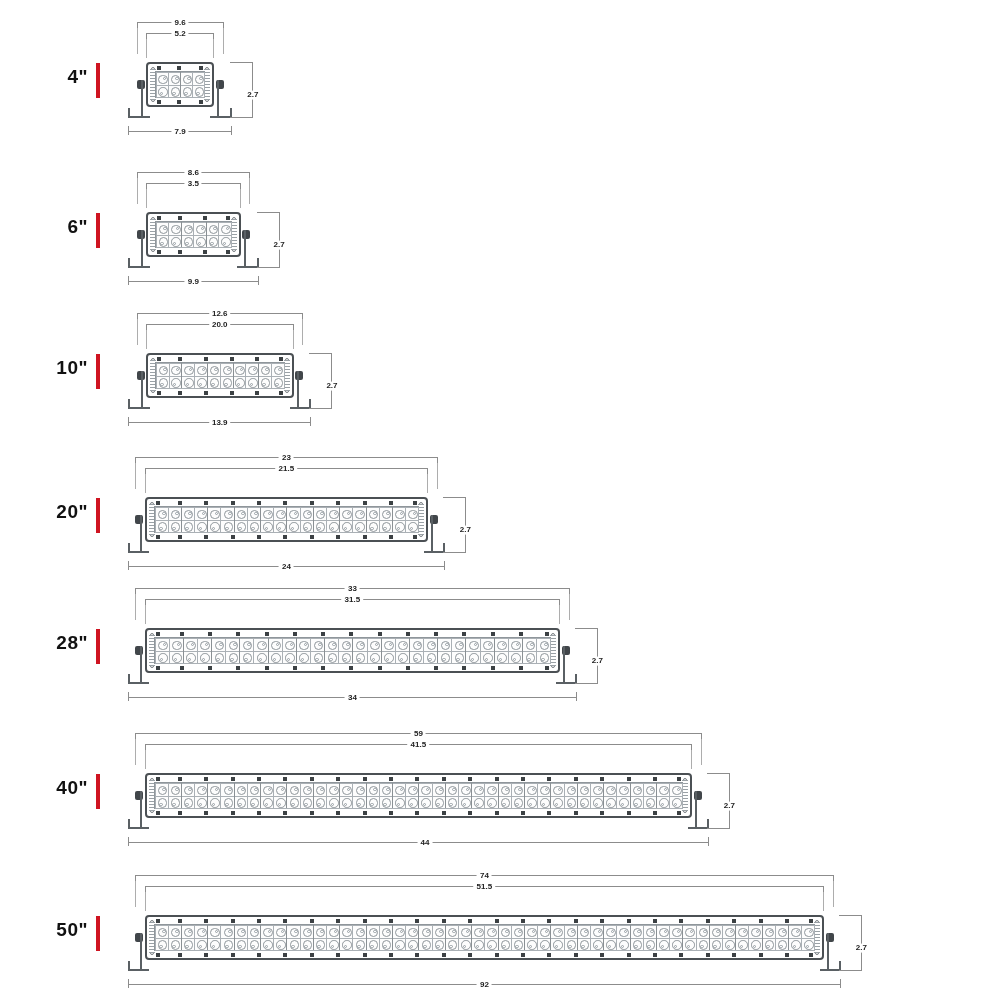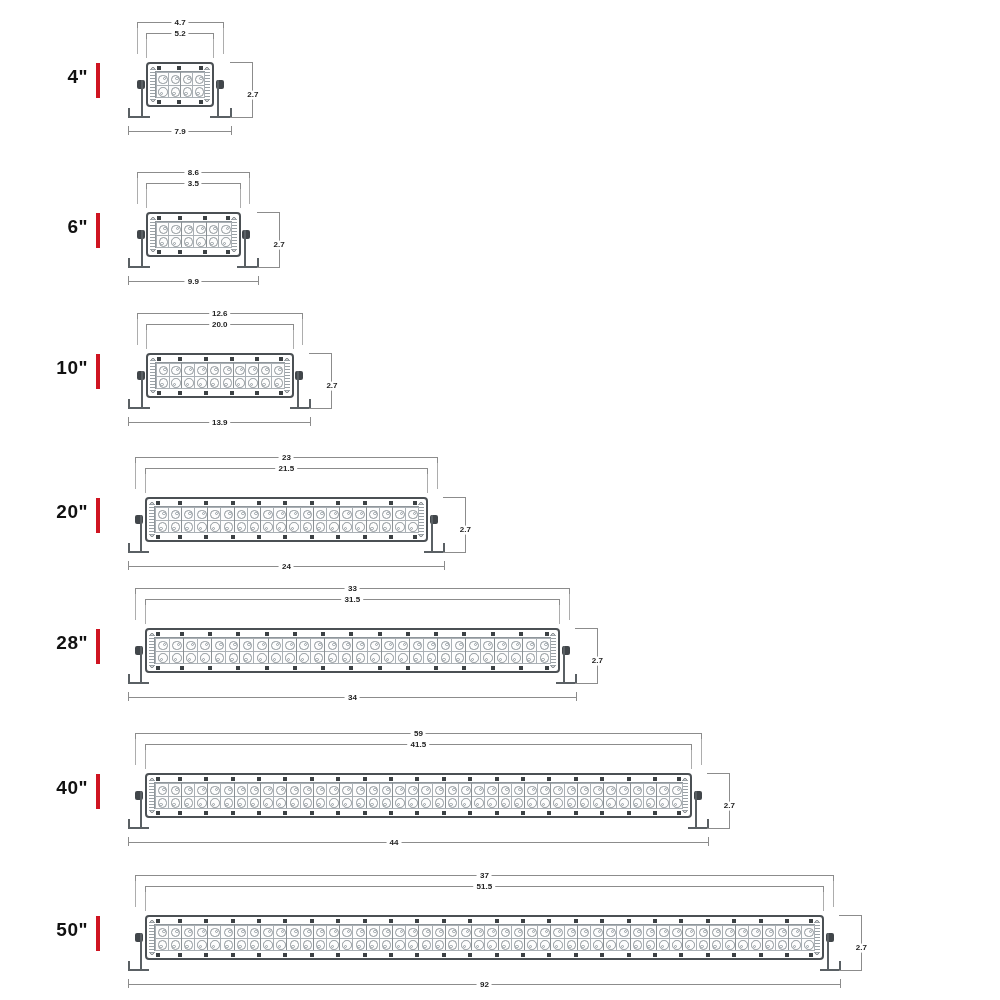--- a/index.html
+++ b/index.html
@@ -33,21 +33,21 @@
 <div id="chart">
     <div class="row" style="top: 8px;">
       <div class="size-label">4"</div>
       <div class="accent" style="background: rgb(207, 20, 33);"></div>
       <div style="position: absolute;">
         <div class="hline" style="left: 136.58px; top: 14px; width: 87.12px;"></div>
         <div class="vline" style="left: 136.58px; top: 14px; height: 6px;"></div>
         <div class="vline" style="left: 222.7px; top: 14px; height: 6px;"></div>
         <div class="ext" style="left: 136.58px; top: 20px; height: 26px;"></div>
         <div class="ext" style="left: 222.7px; top: 20px; height: 26px;"></div>
-        <div class="dim-label" style="left: 180.14px; top: 14.5px;">4.7</div>
+        <div class="dim-label" style="left: 180.14px; top: 14.5px;">9.6</div>
       </div>
       <div style="position: absolute;">
         <div class="hline" style="left: 145.82px; top: 25px; width: 68.64px;"></div>
         <div class="vline" style="left: 145.82px; top: 25px; height: 6px;"></div>
         <div class="vline" style="left: 213.46px; top: 25px; height: 6px;"></div>
         <div class="ext" style="left: 145.82px; top: 31px; height: 19px;"></div>
         <div class="ext" style="left: 213.46px; top: 31px; height: 19px;"></div>
         <div class="dim-label" style="left: 180.14px; top: 25.5px;">5.2</div>
       </div>
       <div class="housing" style="left: 145.82px; width: 68.64px;">
@@ -1587,39 +1587,39 @@
       </div>
       <div style="position: absolute;">
         <div class="bracket" style="left: 695.3px; top: 72px; width: 2px; height: 38px;"></div>
         <div class="bracket" style="left: 688.3px; top: 108px; width: 20.5px; height: 2px;"></div>
         <div class="bracket" style="left: 706.8px; top: 100px; width: 2px; height: 10px;"></div>
       </div>
       <div style="position: absolute;">
         <div class="hline" style="left: 128px; top: 123px; width: 580.8px;"></div>
         <div class="vline" style="left: 128px; top: 118px; height: 9px;"></div>
         <div class="vline" style="left: 707.8px; top: 118px; height: 9px;"></div>
-        <div class="dim-label" style="left: 394px; top: 123.5px;">44</div>
+        <div class="dim-label" style="left: 425px; top: 123.5px;">44</div>
       </div>
       <div style="position: absolute;">
         <div class="vline" style="left: 728.8px; top: 54px; height: 56px;"></div>
         <div class="hline" style="left: 706.8px; top: 54px; width: 22px;"></div>
         <div class="hline" style="left: 706.8px; top: 109px; width: 22px;"></div>
         <div class="dim-label" style="left: 729.3px; top: 87px;">2.7</div>
       </div>
     </div>
     <div class="row" style="top: 861px;">
       <div class="size-label">50"</div>
       <div class="accent" style="background: rgb(207, 20, 33);"></div>
       <div style="position: absolute;">
         <div class="hline" style="left: 134.6px; top: 14px; width: 699.6px;"></div>
         <div class="vline" style="left: 134.6px; top: 14px; height: 6px;"></div>
         <div class="vline" style="left: 833.2px; top: 14px; height: 6px;"></div>
         <div class="ext" style="left: 134.6px; top: 20px; height: 26px;"></div>
         <div class="ext" style="left: 833.2px; top: 20px; height: 26px;"></div>
-        <div class="dim-label" style="left: 484.4px; top: 14.5px;">37</div>
+        <div class="dim-label" style="left: 484.4px; top: 14.5px;">74</div>
       </div>
       <div style="position: absolute;">
         <div class="hline" style="left: 144.5px; top: 25px; width: 679.8px;"></div>
         <div class="vline" style="left: 144.5px; top: 25px; height: 6px;"></div>
         <div class="vline" style="left: 823.3px; top: 25px; height: 6px;"></div>
         <div class="ext" style="left: 144.5px; top: 31px; height: 19px;"></div>
         <div class="ext" style="left: 823.3px; top: 31px; height: 19px;"></div>
         <div class="dim-label" style="left: 484.4px; top: 25.5px;">51.5</div>
       </div>
       <div class="housing" style="left: 144.5px; width: 679.8px;">

